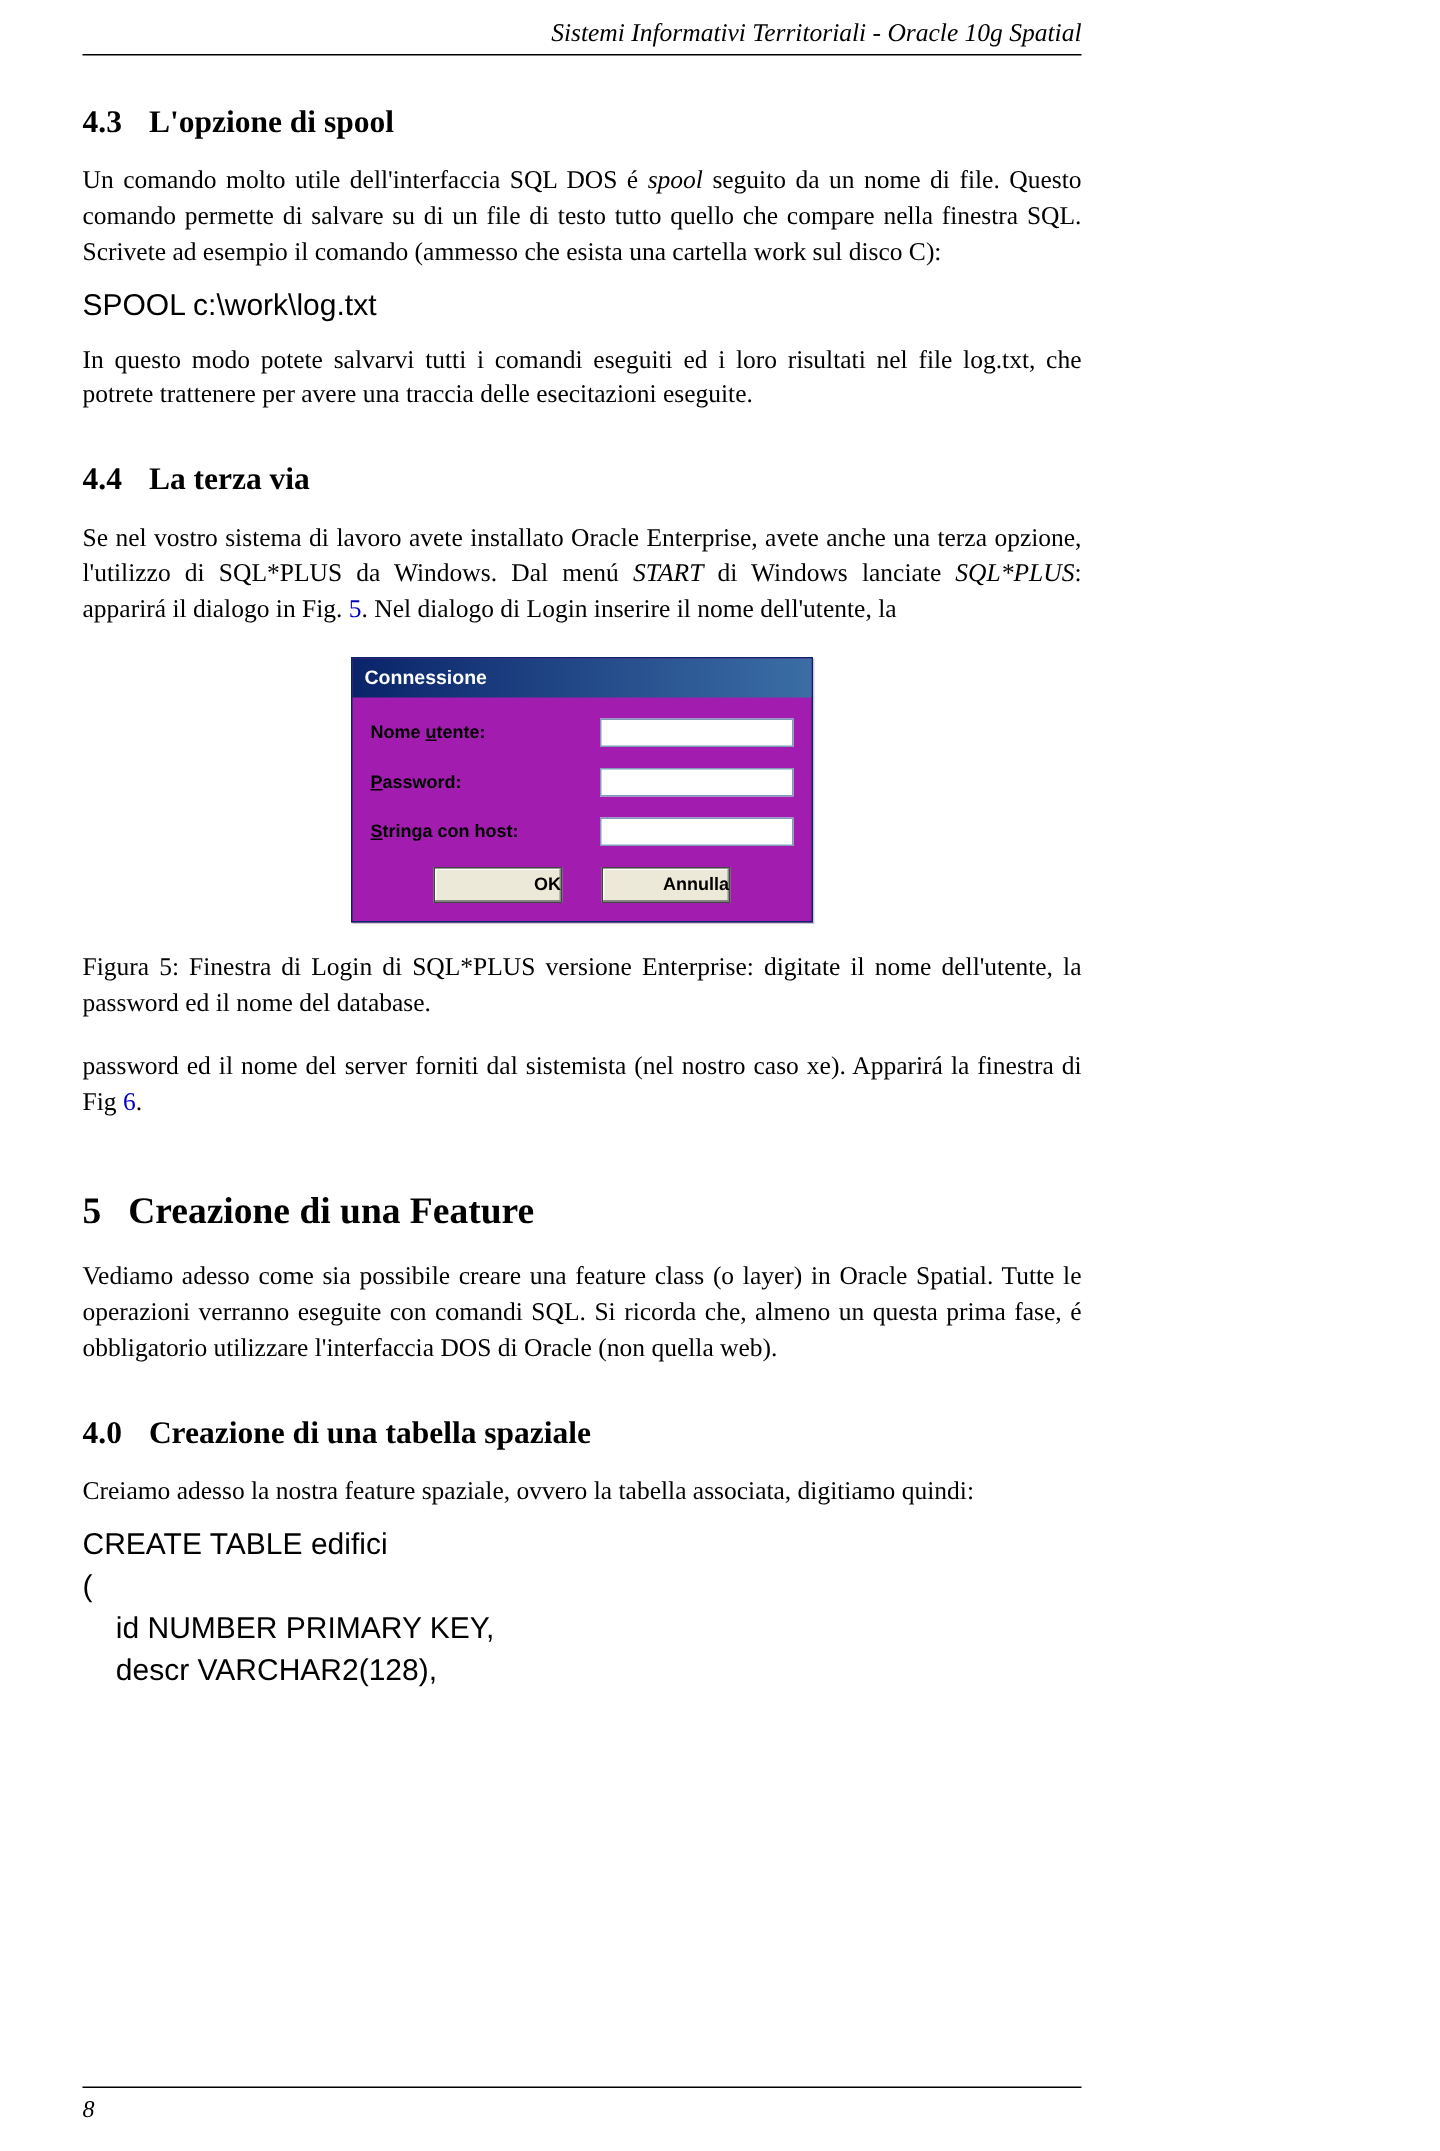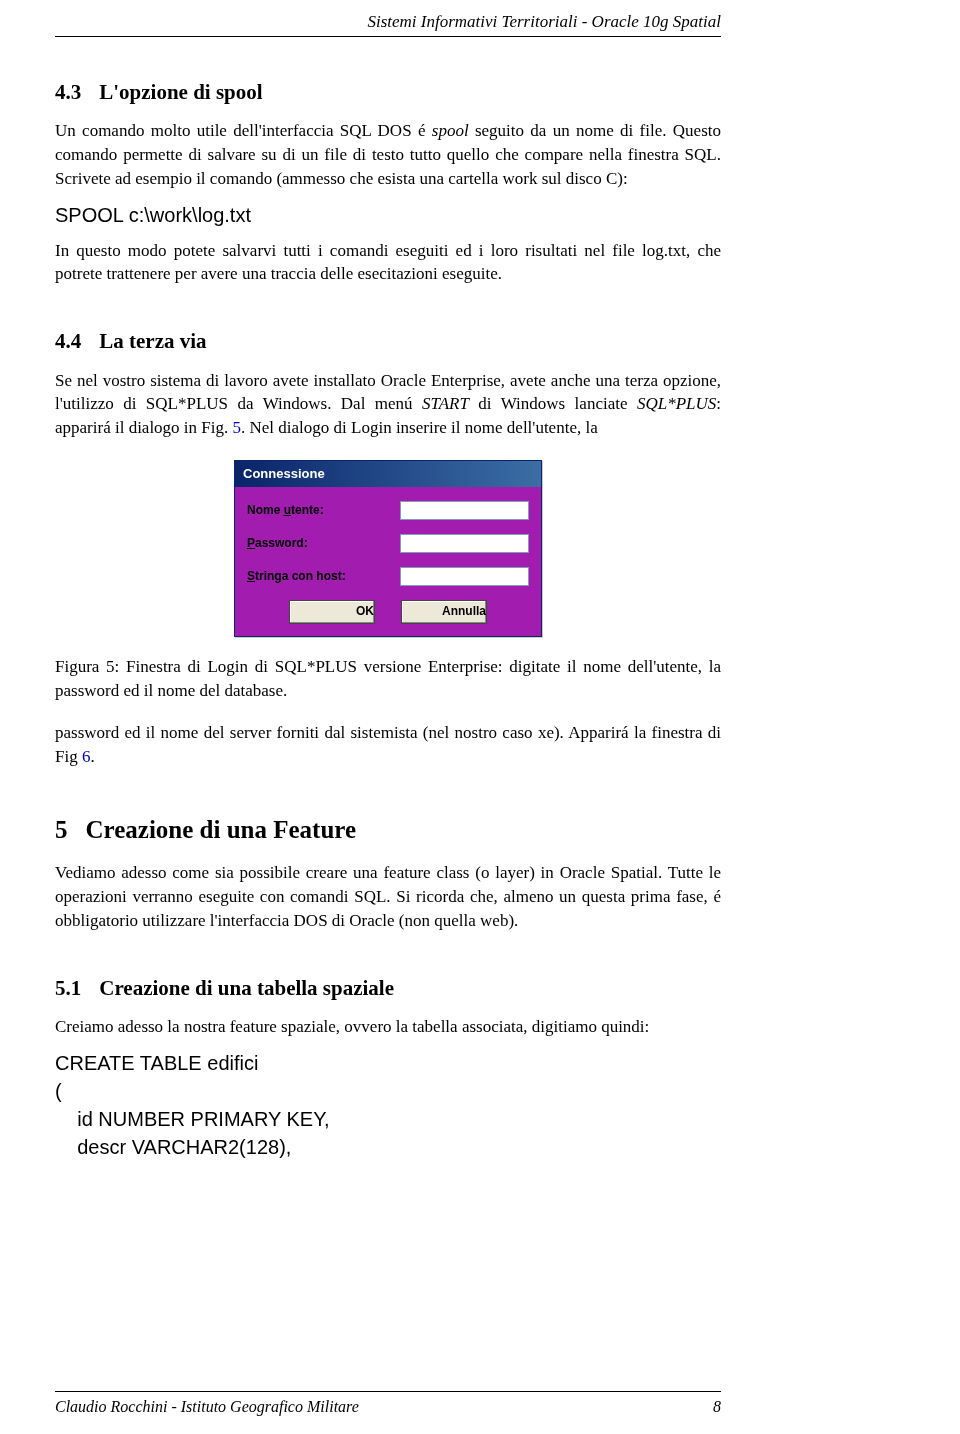--- a/index.html
+++ b/index.html
@@ -23,21 +23,21 @@
     font-style: italic;
     font-size: 17px;
     border-bottom: 0.5px solid #000;
     padding-bottom: 2px;
     margin-bottom: 28px;
     padding-top: 10px;
   }
   h2 {
     font-size: 21px;
     font-weight: bold;
-    margin-top: 41px;
+    margin-top: 30px;
     margin-bottom: 12px;
   }
   h2 .num { margin-right: 18px; }
   h1 {
     font-size: 25px;
     font-weight: bold;
     margin-top: 44px;
     margin-bottom: 14px;
   }
   h1 .num { margin-right: 18px; }
@@ -165,27 +165,26 @@
     <span>password ed il nome del server forniti dal sistemista (nel nostro caso xe). Apparirá la finestra di Fig </span><span class="figlink">6</span><span>.</span>
   </p>
 
   <h1>
     <span class="num">5</span><span>Creazione di una Feature</span>
   </h1>
 
   <p class="para">Vediamo adesso come sia possibile creare una feature class (o layer) in Oracle Spatial. Tutte le operazioni verranno eseguite con comandi SQL. Si ricorda che, almeno un questa prima fase, é obbligatorio utilizzare l'interfaccia DOS di Oracle (non quella web).</p>
 
   <h2>
-    <span class="num">5.1</span><span>Creazione di una tabella spaziale</span>
+    <span class="num">4.0</span><span>Creazione di una tabella spaziale</span>
   </h2>
 
   <p class="para">Creiamo adesso la nostra feature spaziale, ovvero la tabella associata, digitiamo quindi:</p>
 
   <div class="code-block">CREATE TABLE edifici
 (
     id NUMBER PRIMARY KEY,
     descr VARCHAR2(128),</div>
 
   <div class="footer">
-    <span>Claudio Rocchini - Istituto Geografico Militare</span>
     <span>8</span>
   </div>
 </div>
 
 </body></html>

